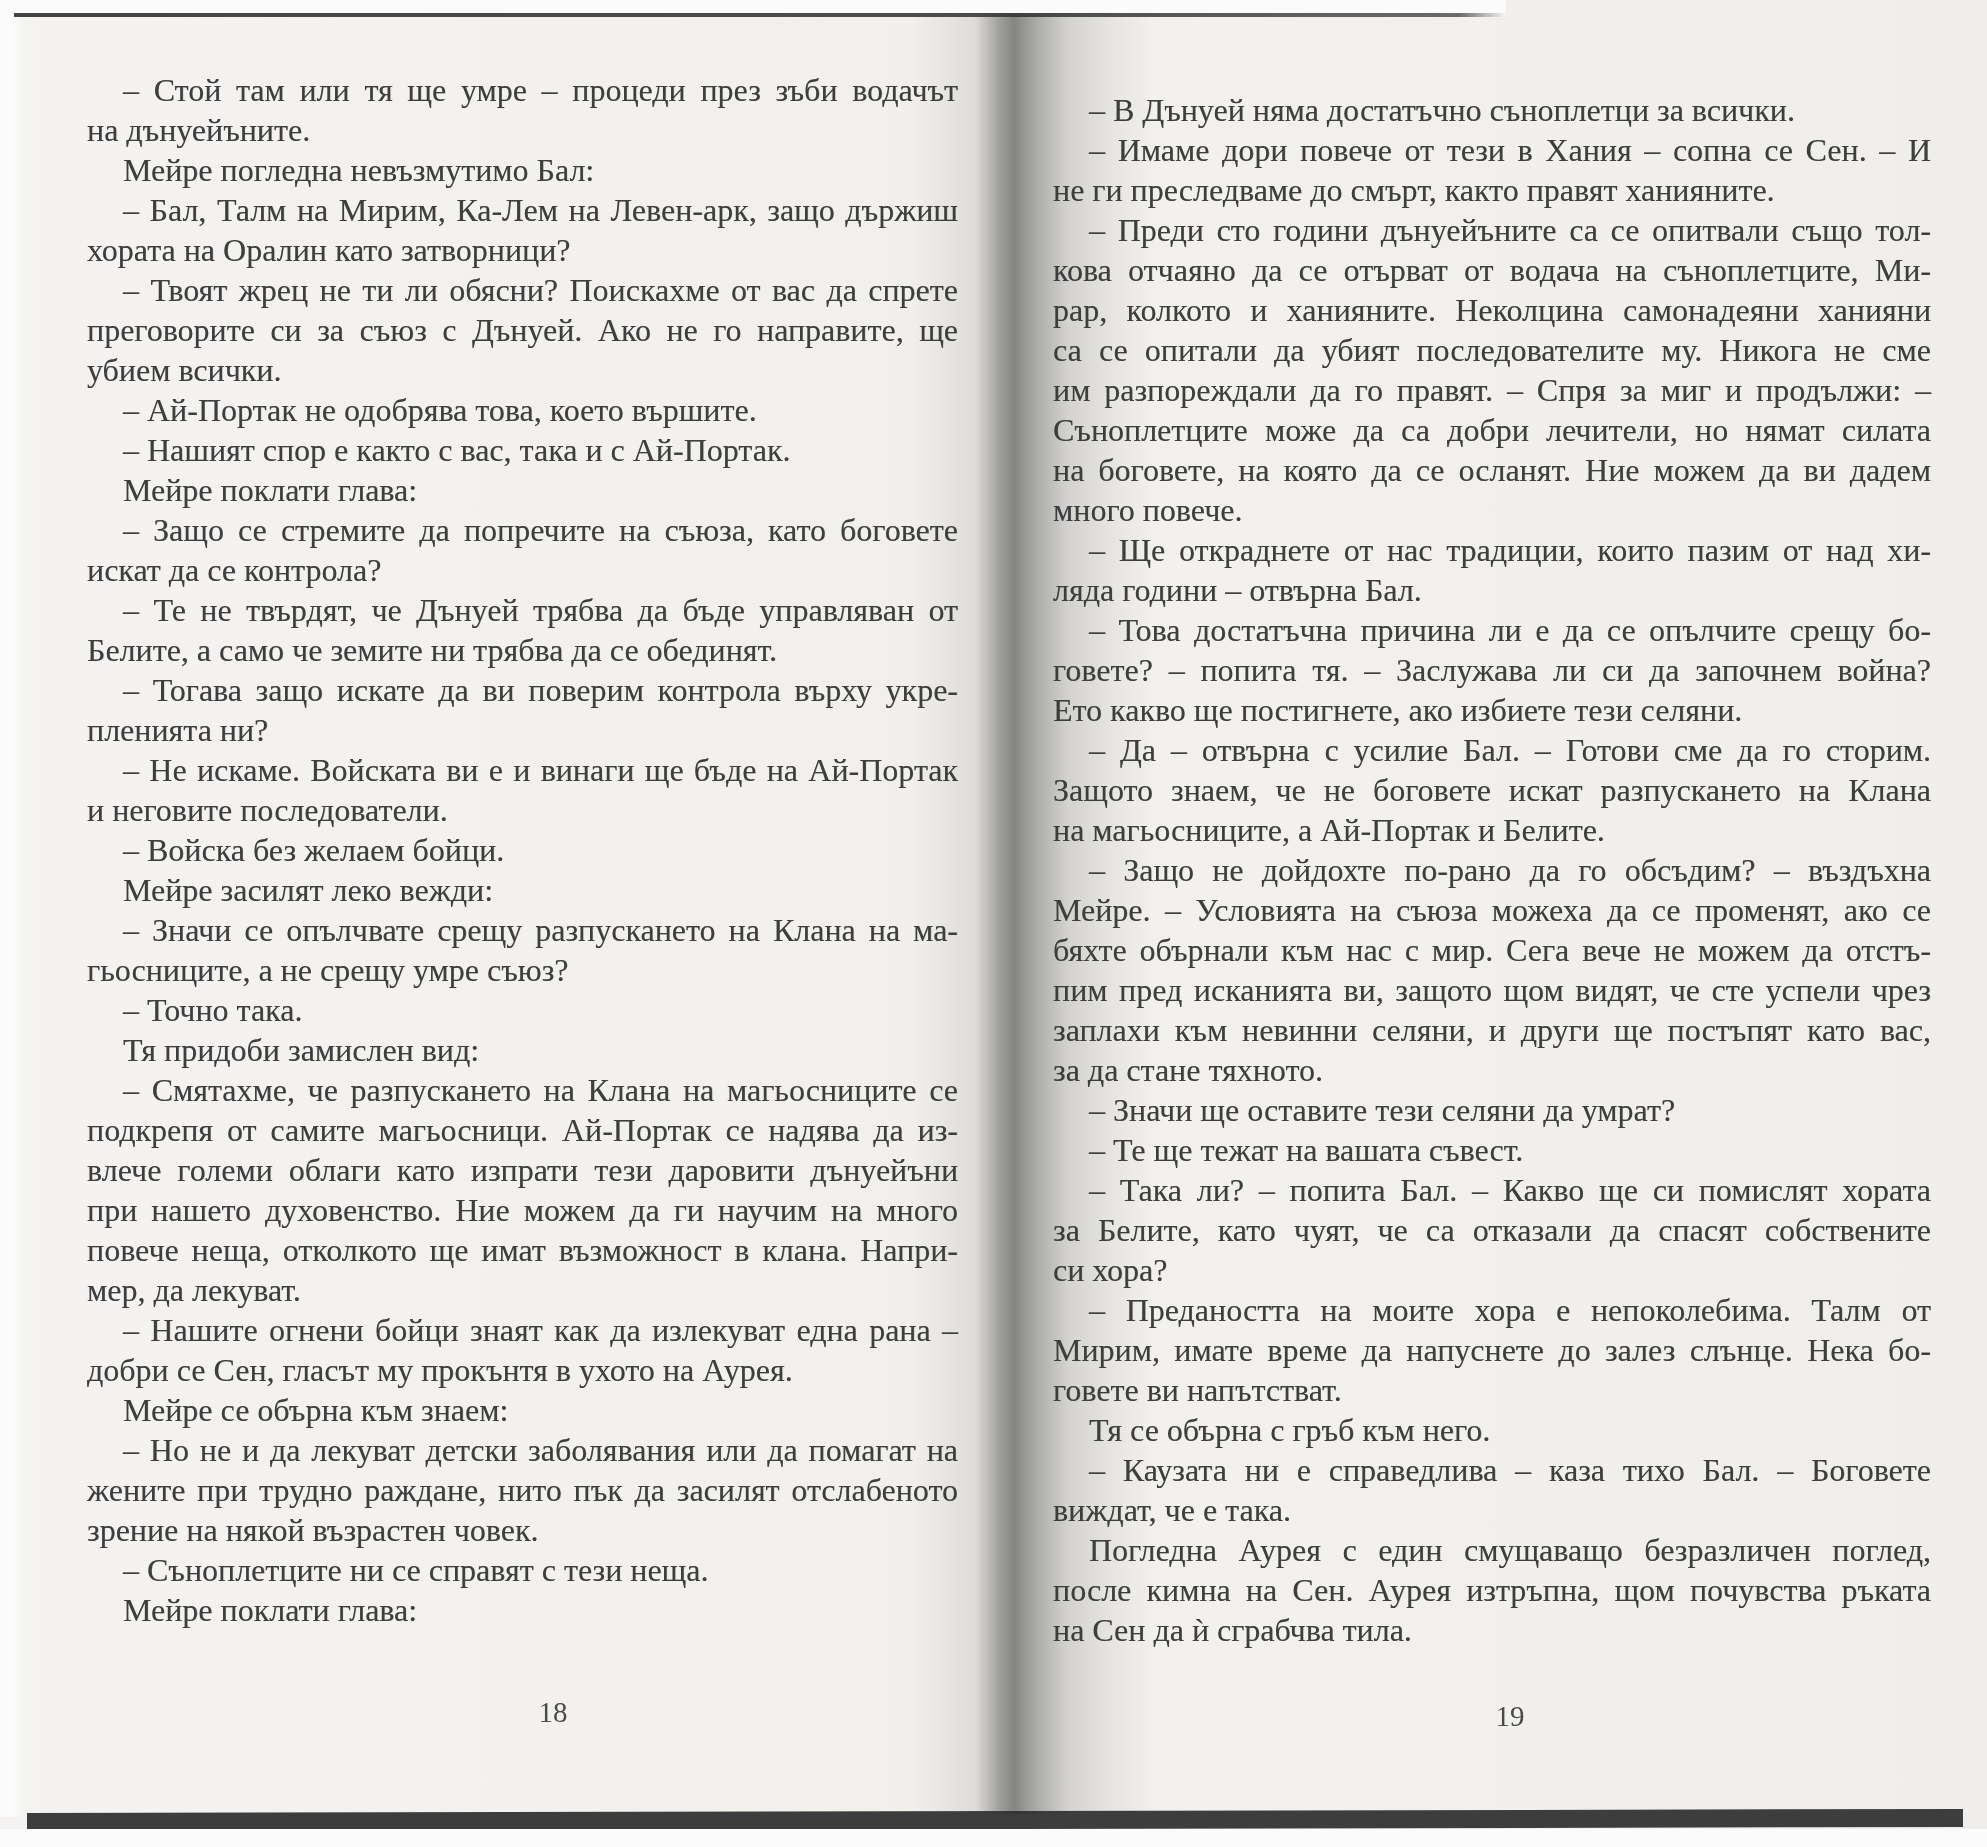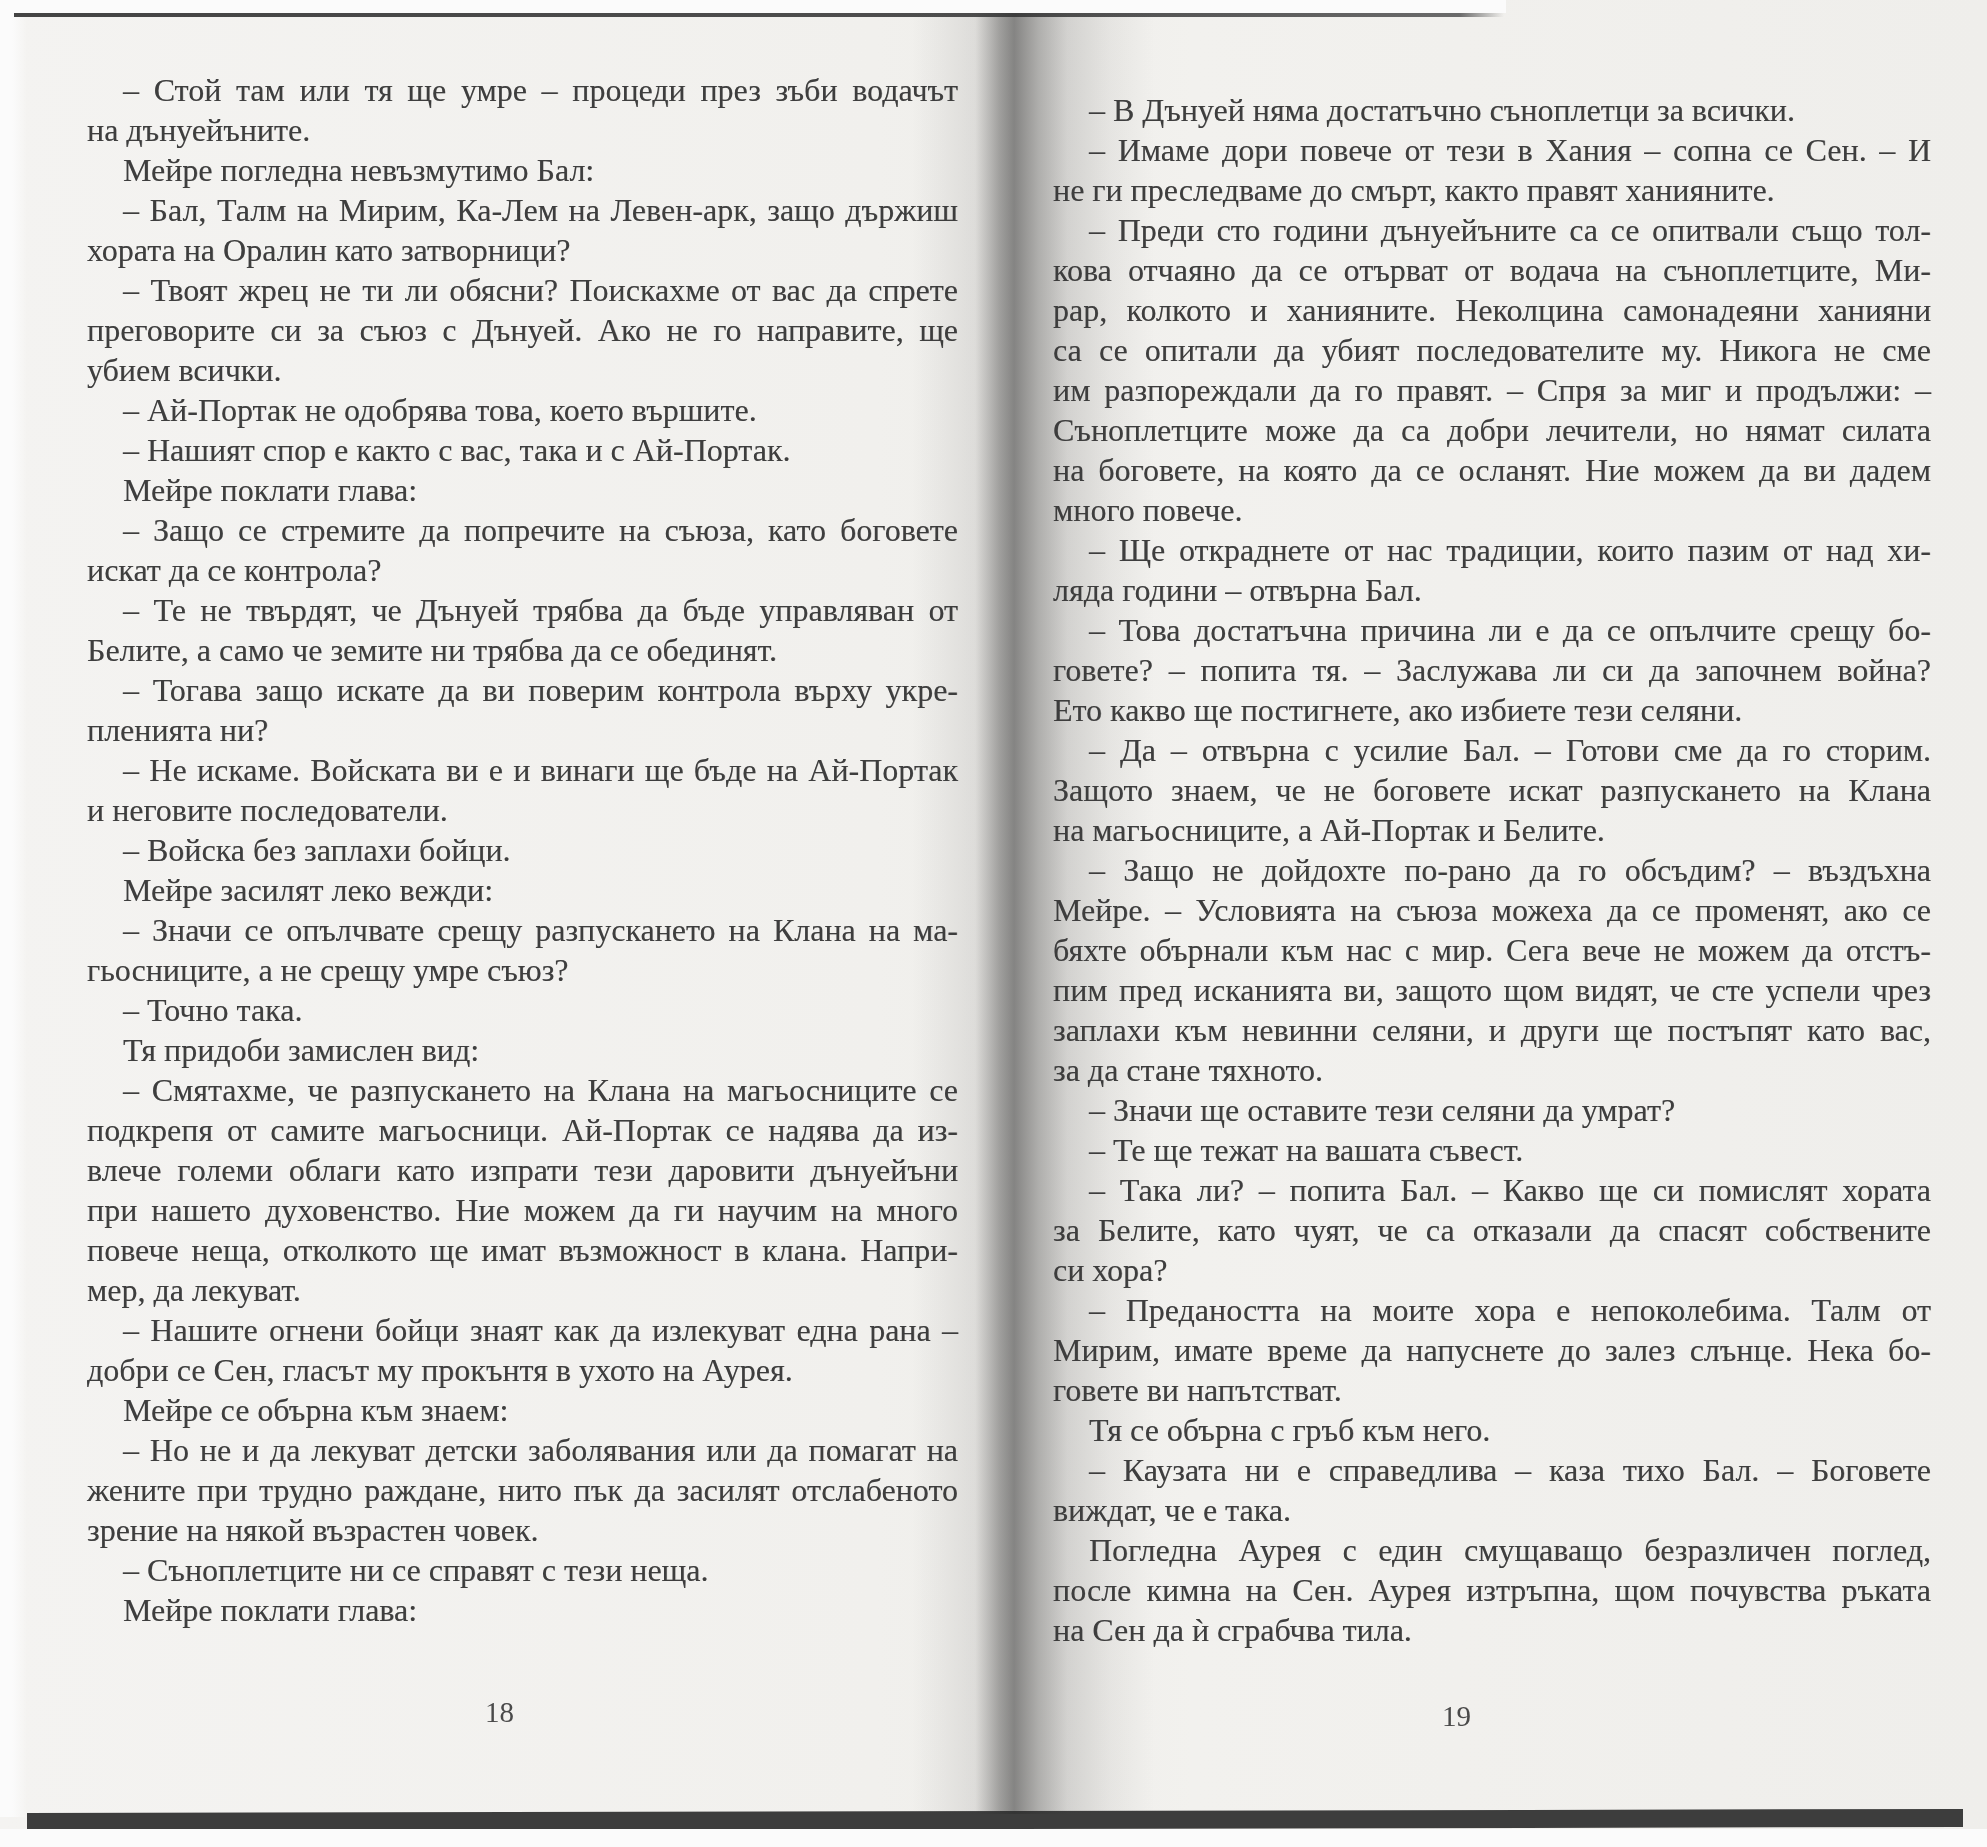--- a/index.html
+++ b/index.html
@@ -69,21 +69,21 @@
     margin: 0;
     white-space: nowrap;
     text-align: justify;
     text-align-last: left;
   }
   .line.full { text-align-last: justify; }
   .line.indent { text-indent: 36px; }
   .page-number {
     position: absolute;
     width: 136px;
-    text-align: left;
+    text-align: center;
     font-size: 29px;
     color: #4a4a4a;
     z-index: 2;
   }
   .page-number-left  { left: 485px;  top: 1696px; }
   .page-number-right { left: 1442px; top: 1700px; }
 </style>
 </head>
 <body>
 
@@ -107,21 +107,21 @@
         <p class="line indent">– Нашият спор е както с вас, така и с Ай-Портак.</p>
         <p class="line indent">Мейре поклати глава:</p>
         <p class="line indent full">– Защо се стремите да попречите на съюза, като боговете</p>
         <p class="line">искат да се контрола?</p>
         <p class="line indent full">– Те не твърдят, че Дънуей трябва да бъде управляван от</p>
         <p class="line">Белите, а само че земите ни трябва да се обединят.</p>
         <p class="line indent full">– Тогава защо искате да ви поверим контрола върху укре-</p>
         <p class="line">пленията ни?</p>
         <p class="line indent full">– Не искаме. Войската ви е и винаги ще бъде на Ай-Портак</p>
         <p class="line">и неговите последователи.</p>
-        <p class="line indent">– Войска без заплахи бойци.</p>
+        <p class="line indent">– Войска без желаем бойци.</p>
         <p class="line indent">Мейре засилят леко вежди:</p>
         <p class="line indent full">– Значи се опълчвате срещу разпускането на Клана на ма-</p>
         <p class="line">гьосниците, а не срещу умре съюз?</p>
         <p class="line indent">– Точно така.</p>
         <p class="line indent">Тя придоби замислен вид:</p>
         <p class="line indent full">– Смятахме, че разпускането на Клана на магьосниците се</p>
         <p class="line full">подкрепя от самите магьосници. Ай-Портак се надява да из-</p>
         <p class="line full">влече големи облаги като изпрати тези даровити дънуейъни</p>
         <p class="line full">при нашето духовенство. Ние можем да ги научим на много</p>
         <p class="line full">повече неща, отколкото ще имат възможност в клана. Напри-</p>

